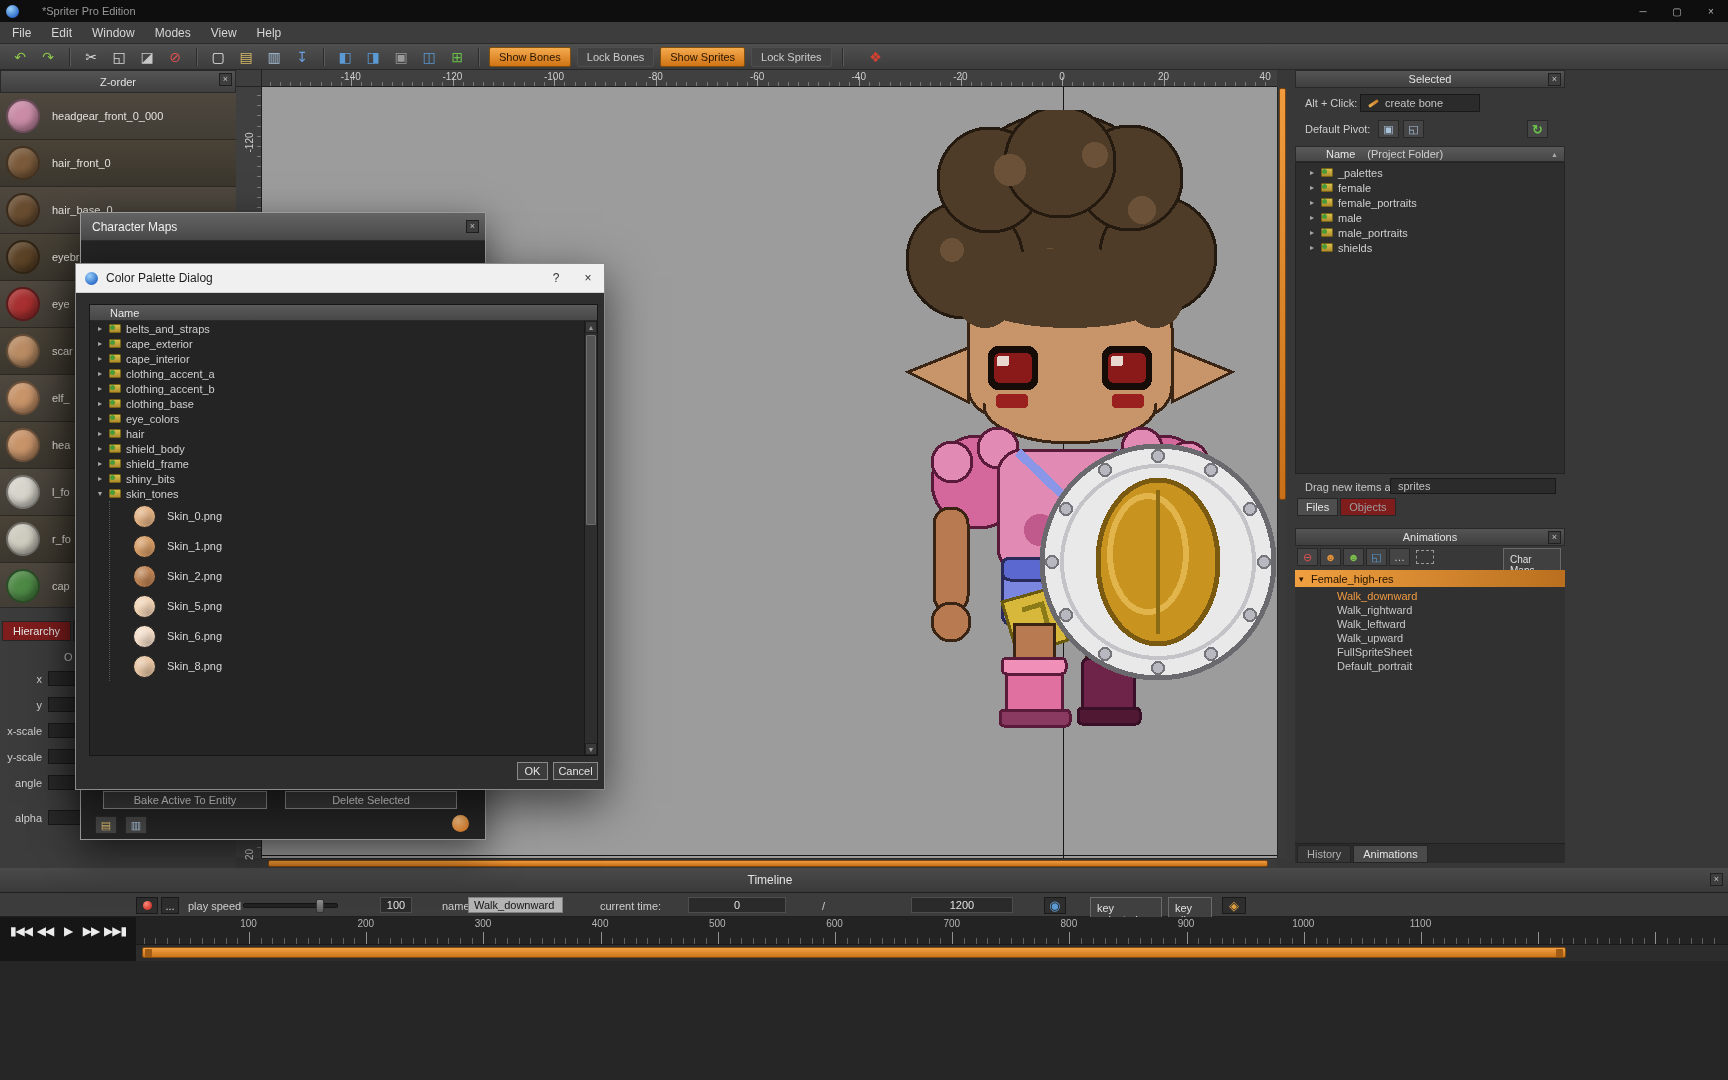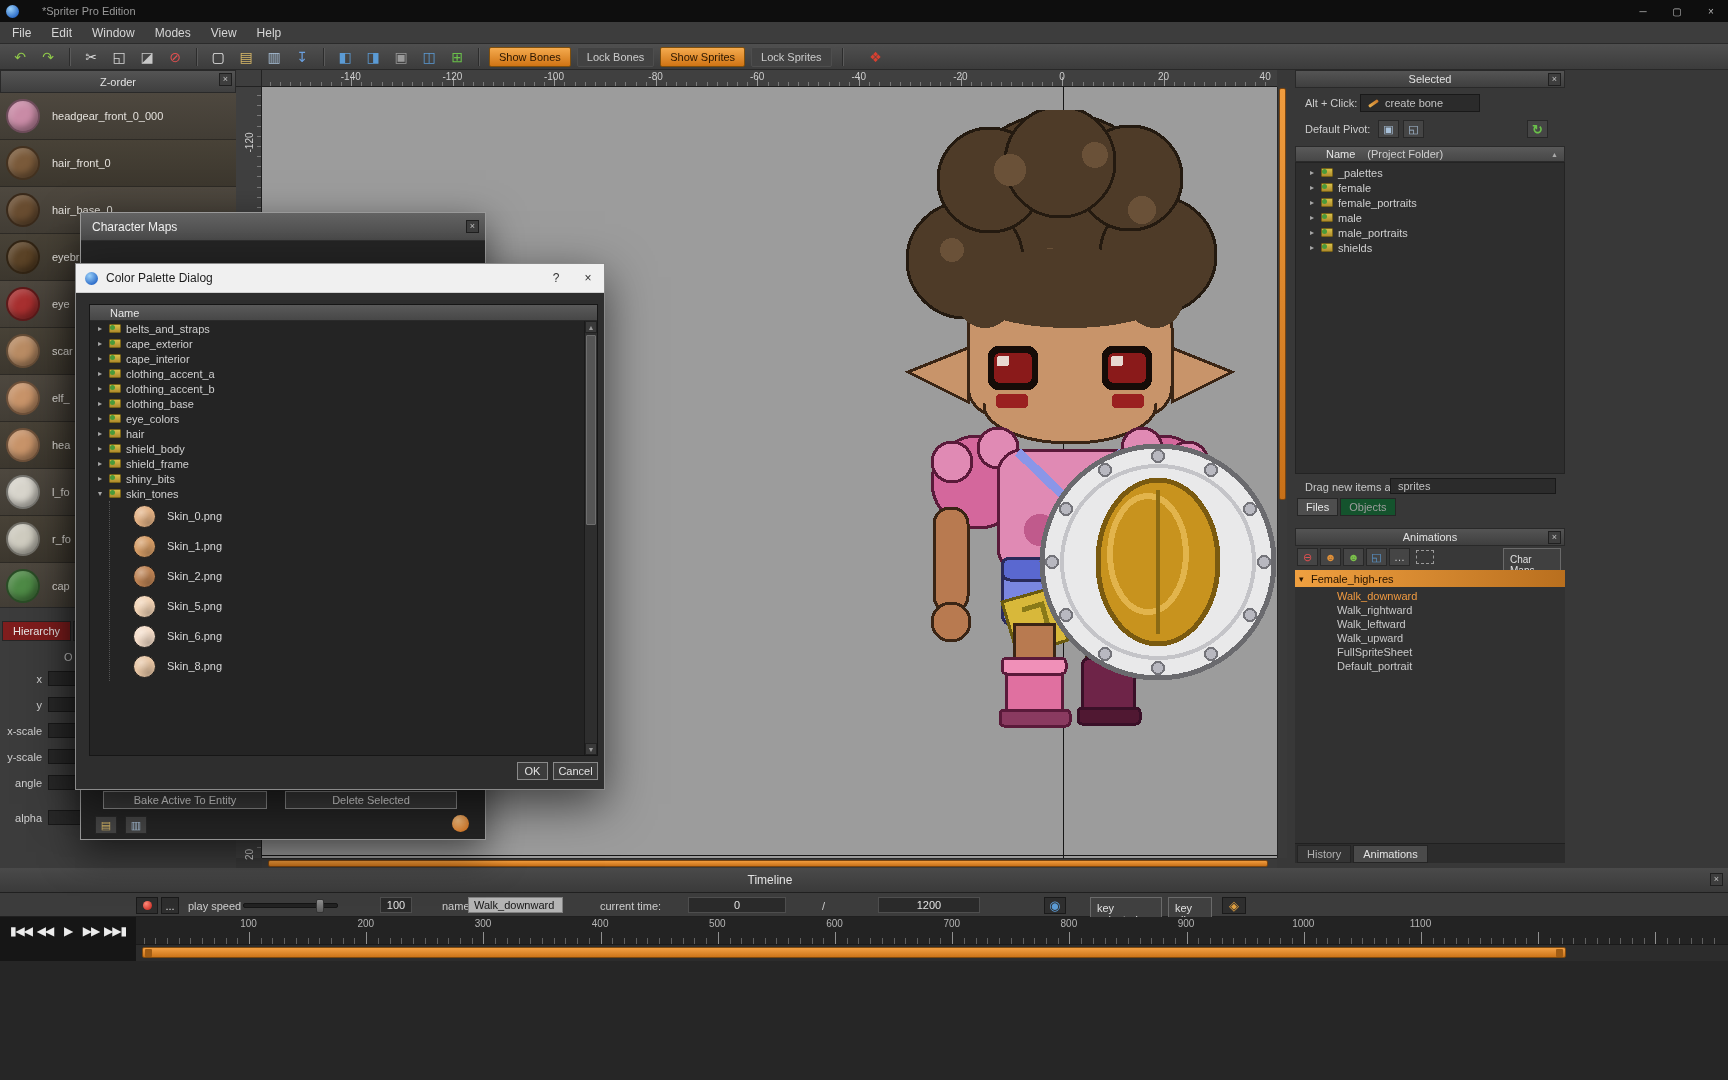--- a/index.html
+++ b/index.html
@@ -60,21 +60,21 @@
 .iconrow{display:flex;gap:4px;align-items:center}
 .icon-btn{width:21px;height:18px;background:#454545;border:1px solid #282828;display:flex;align-items:center;justify-content:center;font-size:11px;flex:none}
 .pencil{width:11px;height:3px;background:linear-gradient(90deg,#e8b050,#c87828);transform:rotate(-35deg);border-radius:1px;flex:none}
 .inbox{background:#2b2b2b;border:1px solid #191919;height:18px;display:flex;align-items:center;padding-left:7px;color:#c2c2c2;gap:6px}
 .nhead{background:linear-gradient(#5a5a5a,#474747);border:1px solid #2a2a2a;display:flex;align-items:center;padding-left:30px;gap:12px;color:#e6e6e6}
 .ptree{position:absolute;left:0;top:92px;width:270px;height:312px;background:#2e2e2e;border:1px solid #232323;padding-top:2px}
 .trow{display:flex;align-items:center;height:15px;color:#cfcfcf;padding-left:14px;font-size:11px}
 .trow .arr{width:11px;font-size:8px;color:#a8a8a8;flex:none}
 .folder{width:12px;height:9px;background:linear-gradient(#d8c04a,#b08c2c);border:1px solid #7a6418;border-radius:1px;margin-right:5px;position:relative;flex:none}
 .folder::after{content:"";position:absolute;left:0;top:0;width:5px;height:5px;border-radius:50%;background:#4a9a3a}
-.rtab{height:18px;padding:0 8px;display:flex;align-items:center;background:#14532d;border:1px solid #262626;color:#9d9d9d}
+.rtab{height:18px;padding:0 8px;display:flex;align-items:center;background:#7f1d1d;border:1px solid #262626;color:#9d9d9d}
 .rtab.active{background:#4e4e4e;color:#e6e6e6}
 .marquee{width:18px;height:14px;border:1px dashed #9a9a9a;margin-left:3px;flex:none}
 .entity{position:absolute;left:0;top:500px;width:270px;height:17px;background:linear-gradient(90deg,#f0a040,#b96f1e);color:#241200;display:flex;align-items:center;padding-left:4px}
 .entity .arr{width:12px;font-size:9px;flex:none}
 .anim-list{position:absolute;left:0;top:517px;width:270px;height:256px;background:#313131;padding-top:2px}
 .anim-item{height:14px;line-height:14px;padding-left:42px;color:#c8c8c8}
 .anim-item.selected{color:#f09a40}
 .rbot-tabs{position:absolute;left:0;top:773px;width:270px;height:20px;background:#2c2c2c;border-top:1px solid #202020;display:flex;align-items:flex-end;padding-left:2px;gap:2px}
 .rbt{height:18px;padding:0 9px;display:flex;align-items:center;background:#353535;border:1px solid #242424;color:#b0b0b0}
 .rbt.active{background:#4a4a4a;color:#e4e4e4}
@@ -510,21 +510,21 @@
         <div class="slider-track">
             <div class="slider-thumb"></div>
           </div>
       </div>
       <div class="tlc timebox" style="left:380px;width:32px">100</div>
       <div class="tlc" style="left:442px;top:7px;color:#cccccc">name</div>
       <div class="tlc lightbox" style="left:468px;width:95px">Walk_downward</div>
       <div class="tlc" style="left:600px;top:7px;color:#cccccc">current time:</div>
       <div class="tlc timebox" style="left:688px;width:98px">0</div>
       <div class="tlc" style="left:822px;top:7px;color:#cccccc">/</div>
-      <div class="tlc timebox" style="left:878px;width:102px">1200</div>
+      <div class="tlc timebox" style="left:911px;width:102px">1200</div>
       <div class="tlc smallbtn" style="left:1044px;width:22px;color:#5b9bd5;font-size:13px">◉</div>
       <div class="tlc keybtn" style="left:1090px;width:72px">key selected</div>
       <div class="tlc keybtn" style="left:1168px;width:44px">key all</div>
       <div class="tlc smallbtn" style="left:1222px;width:24px;color:#e0a040;font-size:13px">◈</div>
     </div>
     <div class="transport">
 
     <div class="tbtn">▮◀◀</div>
         <div class="tbtn">◀◀</div>
         <div class="tbtn">▶</div>

